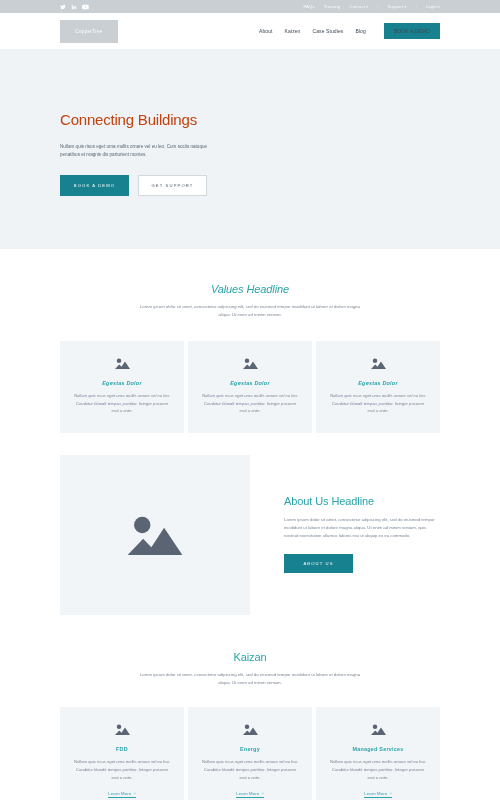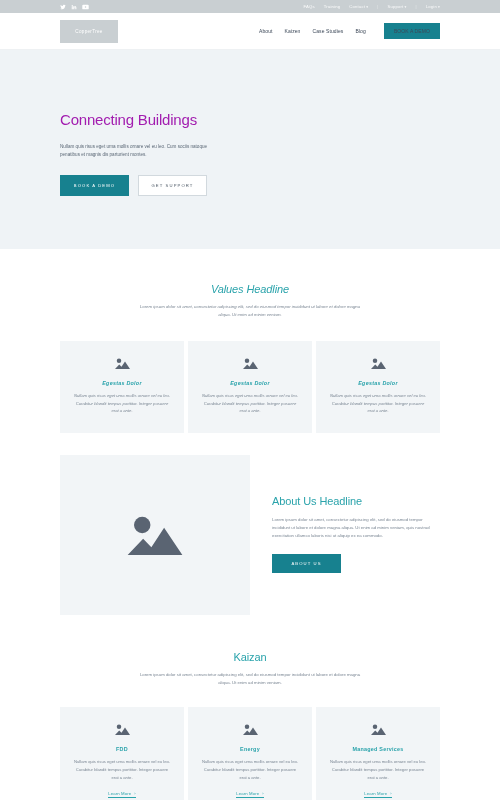--- a/index.html
+++ b/index.html
@@ -55,21 +55,21 @@
   .btn-teal { background:#17818f; color:#ffffff; }
   .nav-demo { padding:5px 10px; margin-left:6px; }
 
   
   .hero {
     background:#eff3f6; height:199px;
     padding:60px 60px 0 60px;
   }
   .hero h1 {
     font-size:15px; font-weight:400; line-height:1.38;
-    color:#a21caf; letter-spacing:-.2px;
+    color:#c2410c; letter-spacing:-.2px;
   }
   .hero p {
     margin-top:12px; font-size:4.6px; line-height:1.75;
     color:#5b6876; max-width:150px;
   }
   .hero-btns { margin-top:16px; display:flex; gap:9px; }
   .hero-btns .btn { padding:7px 0; width:69px; }
   .btn-ghost {
     background:#ffffff; color:#4d5966;
     border:1px solid #d2d9de;
@@ -103,21 +103,21 @@
     display:inline-block; margin-top:9px;
     font-size:4.3px; color:#2aa3ab; text-decoration:none;
     border-bottom:1px solid #2aa3ab; padding-bottom:1px;
     letter-spacing:.1px;
   }
   .learn .arr { font-size:4px; margin-left:3px; }
 
   .ph-icon { display:block; margin:0 auto; }
 
   
-  .about { display:flex; gap:0; }
+  .about { display:flex; gap:12px; }
   .about-img {
     width:190px; height:160px; background:#f2f5f7;
     display:flex; align-items:center; justify-content:center;
   }
   .about-txt { flex:1; padding:40px 0 0 22px; }
   .about-txt h2 {
     font-size:11px; font-weight:400; color:#2aa3ab; letter-spacing:-.1px;
   }
   .about-txt p {
     margin-top:9px; font-size:4.3px; line-height:1.85; color:#7a8693;

